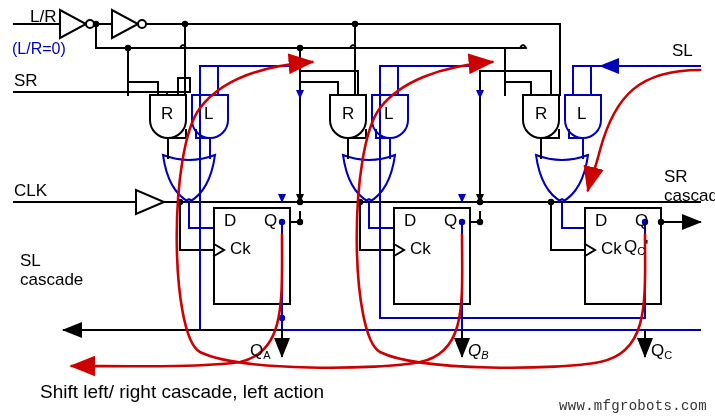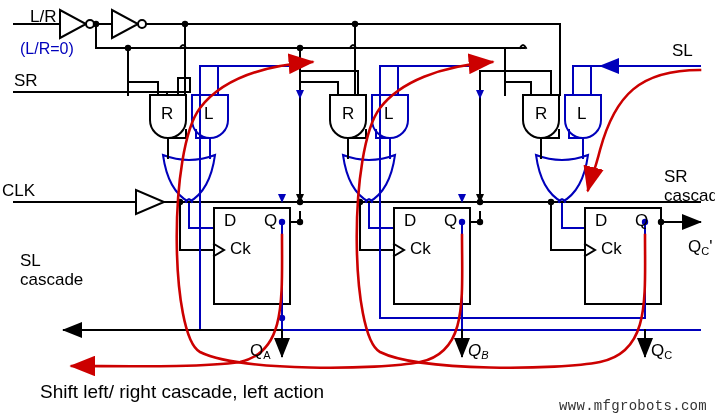--- a/index.html
+++ b/index.html
@@ -1,21 +1,21 @@
 <!DOCTYPE html>
 <html><head>
 <meta charset="utf-8">
 <style>
   html,body{margin:0;padding:0;background:#ffffff;}
   body{width:715px;height:418px;position:relative;overflow:hidden;
        font-family:"Liberation Sans", sans-serif;}
   #diagram{position:absolute;left:0;top:0;width:715px;height:418px;}
   .lbl{position:absolute;white-space:nowrap;color:#000;font-size:17px;
        font-family:"Liberation Sans", sans-serif;line-height:1.05;}
-  .lbl.blue{color:#0000BB;margin-left:8px;}
+  .lbl.blue{color:#0000BB;}
   .lbl.cap{font-size:19px;}
   .lbl sub{font-size:11px;vertical-align:-3px;}
   .wm{position:absolute;right:8px;bottom:4px;font-size:14px;color:#333;
       font-family:Liberation Mono, monospace;letter-spacing:0.3px;}
 </style>
 </head>
 <body>
 
 <svg id="diagram" viewBox="0 0 715 418" xmlns="http://www.w3.org/2000/svg">
 
@@ -281,21 +281,21 @@
 
   </g>
 </svg>
 
 <div class="lbl" style="left:30px;top:8px;">L/R</div>
 
 <div class="lbl blue" style="left:12px;top:41px;font-size:16px;">(L/R=0)</div>
 
 <div class="lbl" style="left:14px;top:72px;">SR</div>
 
-<div class="lbl" style="left:2px;top:182px;">CLK</div>
+<div class="lbl" style="left:14px;top:182px;">CLK</div>
 
 <div class="lbl" style="left:672px;top:42px;">SL</div>
 
 <div class="lbl" style="left:161px;top:105px;">R</div>
 <div class="lbl" style="left:204px;top:105px;">L</div>
 <div class="lbl" style="left:342px;top:105px;">R</div>
 <div class="lbl" style="left:384px;top:105px;">L</div>
 <div class="lbl" style="left:535px;top:105px;">R</div>
 <div class="lbl" style="left:577px;top:105px;">L</div>
 
@@ -307,21 +307,21 @@
 <div class="lbl" style="left:444px;top:212px;">Q</div>
 <div class="lbl" style="left:410px;top:240px;">Ck</div>
 
 <div class="lbl" style="left:595px;top:212px;">D</div>
 <div class="lbl" style="left:635px;top:212px;">Q</div>
 <div class="lbl" style="left:601px;top:240px;">Ck</div>
 
 <div class="lbl" style="left:664px;top:168px;">SR</div>
 <div class="lbl" style="left:664px;top:187px;">cascade</div>
 
-<div class="lbl" style="left:688px;top:238px;">
+<div class="lbl" style="left:624px;top:238px;">
   <span>Q</span><sub>C</sub><span>'</span>
 </div>
 
 <div class="lbl" style="left:20px;top:252px;">SL</div>
 <div class="lbl" style="left:20px;top:271px;">cascade</div>
 
 <div class="lbl" style="left:250px;top:342px;text-align:center;">
   <span>Q</span><sub>A</sub>
 </div>
 <div class="lbl" style="left:468px;top:342px;font-style:italic;">

